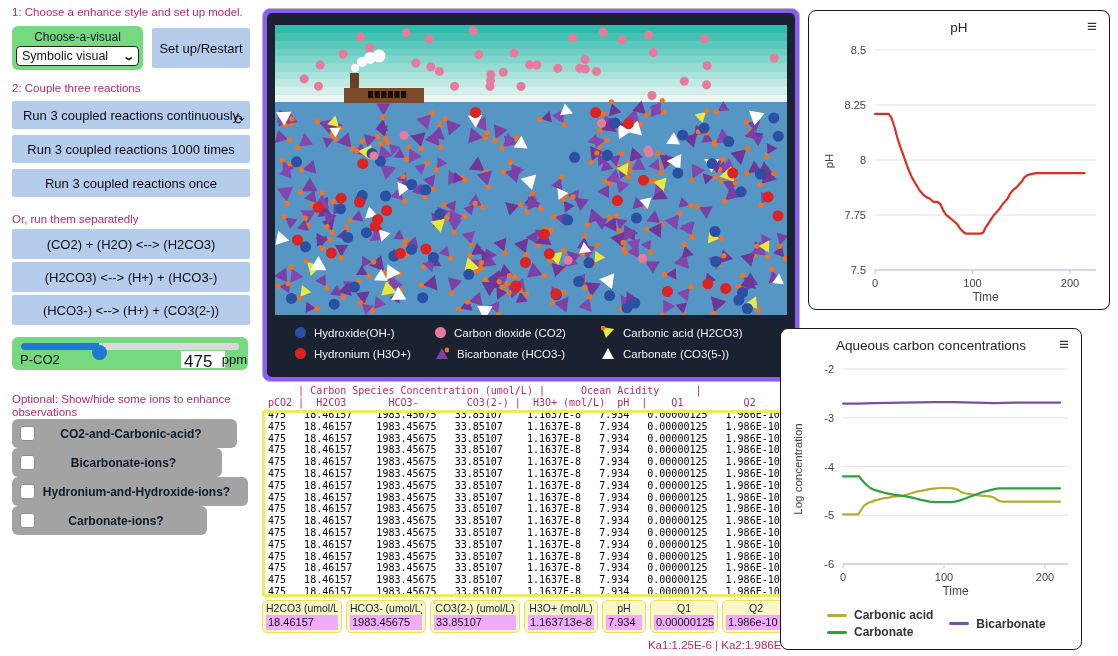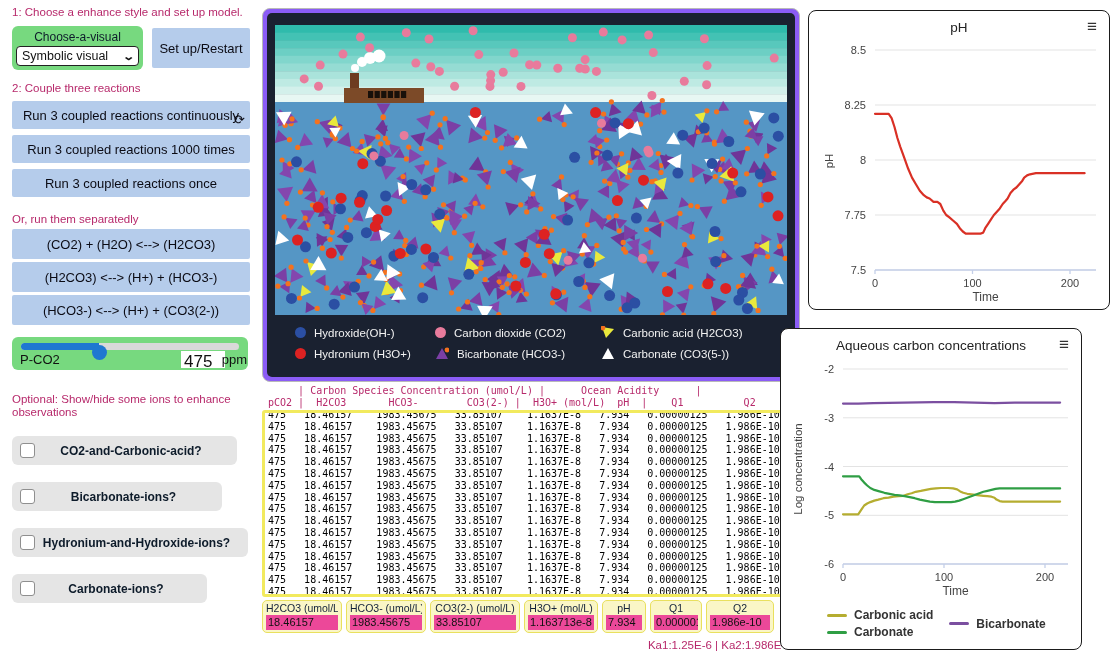--- a/index.html
+++ b/index.html
@@ -29,21 +29,21 @@
   
   .slider-box { position:relative; width:236px; height:33px; background:#77d97f; border-radius:6px; margin-top:12px; }
   .slider-track { position:absolute; left:9px; right:9px; top:6px; height:7px; background:#d9d9d9; border-radius:4px; }
   .slider-fill { height:7px; background:#1f78d1; border-radius:4px 0 0 4px; }
   .slider-thumb { position:absolute; top:2px; width:15px; height:15px; border-radius:50%; background:#1f78d1; }
   .slider-name { position:absolute; left:8px; bottom:3px; font-size:13px; }
   .slider-value { position:absolute; right:23px; bottom:2px; width:44px; height:17px; background:#fff; font-size:17px; padding:1px 3px; }
   .slider-unit { position:absolute; right:1px; bottom:3px; font-size:13px; }
   .optional { margin-top:23px; width:232px; }
   
-  .switch { height:29px; background:#e5e5e5; border-radius:6px; margin-top:17px; display:flex; align-items:center; position:relative; }
+  .switch { height:29px; background:#a3a3a3; border-radius:6px; margin-top:0; display:flex; align-items:center; position:relative; }
   .cb { width:15px; height:15px; background:#fff; border:1px solid #8f8f8f; border-radius:3px; margin-left:8px; flex:none; }
   .switch-label { flex:1; text-align:center; font-size:12px; font-weight:600; color:#0d1b2a; padding-right:10px; }
   
   .view-widget { position:absolute; left:262px; top:8px; width:538px; height:374px;
                  background:#8b5cf6; border:1px solid #b9b9b9; border-radius:8px; padding:4px; }
   .view-frame { width:100%; height:100%; background:#1a2130; border-radius:5px; padding:8px; }
   .sim-canvas { display:block; margin:4px auto 0 auto; }
   .vlegend { margin-top:7px; }
   .vlegend-row { display:flex; align-items:center; height:21px; padding-left:20px; }
   .vlegend-item { display:flex; align-items:center; color:#f2f2f2; font-size:11.5px; }
@@ -53,21 +53,21 @@
   .tbl-header { position:absolute; left:262px; top:385px; width:538px; color:#b7296b; }
   .tbl-header pre { margin:0; padding-left:6px; font-family:"DejaVu Sans Mono",monospace; font-size:10px; line-height:11.5px; }
   .output-box { position:absolute; left:262px; top:410px; width:538px; height:187px;
                 background:#fff; border:3px solid #f2ea5e; border-radius:3px; overflow:hidden; }
   .output-box pre { margin:-6px 0 0 0; padding:2px 0 0 3px; font-family:"DejaVu Sans Mono",monospace;
                     font-size:10px; line-height:11.8px; color:#000; }
   
   .monitors { position:absolute; left:262px; top:600px; display:flex; gap:4px; }
   .monitor { height:33px; background:#faf6c6; border:1.5px solid #e9e05e; border-radius:5px; padding:1px 3px; }
   .monitor .mlabel { font-size:10.5px; text-align:center; color:#13213a; white-space:nowrap; overflow:hidden; }
-  .monitor .mvalue { background:#ec4899; height:15px; margin-top:1px; font-size:11px; padding:1px 2px;
+  .monitor .mvalue { background:#f0abfc; height:15px; margin-top:1px; font-size:11px; padding:1px 2px;
                      white-space:nowrap; overflow:hidden; }
   .ka-label { position:absolute; left:262px; top:639px; width:536px; text-align:right;
               color:#b7296b; font-size:11.5px; }
   
   .plot { position:absolute; background:#fff; border:1.6px solid #1b1b1b; border-radius:8px; }
   #plot1 { left:808px; top:10px; width:302px; height:300px; }
   #plot2 { left:780px; top:316px; width:302px; height:322px;margin-top:12px; }
   .plot-titlebar { position:relative; height:28px; }
   .plot-title { text-align:center; font-size:13.5px; color:#222; padding-top:9px; }
   .plot-menu { position:absolute; right:12px; top:6px; font-size:17px; color:#333; cursor:pointer; }
@@ -878,21 +878,21 @@
     <div class="mvalue">33.85107</div>
   </div>
   <div class="monitor" style="width: 74px;">
     <div class="mlabel">H3O+ (mol/L)</div>
     <div class="mvalue">1.163713e-8</div>
   </div>
   <div class="monitor" style="width: 44px;">
     <div class="mlabel">pH</div>
     <div class="mvalue">7.934</div>
   </div>
-  <div class="monitor" style="width: 52px;">
+  <div class="monitor" style="width: 68px;">
     <div class="mlabel">Q1</div>
     <div class="mvalue">0.00000125</div>
   </div>
   <div class="monitor" style="width: 68px;">
     <div class="mlabel">Q2</div>
     <div class="mvalue">1.986e-10</div>
   </div>
 </div>
 <div class="ka-label">Ka1:1.25E-6 | Ka2:1.986E-10</div>
 

